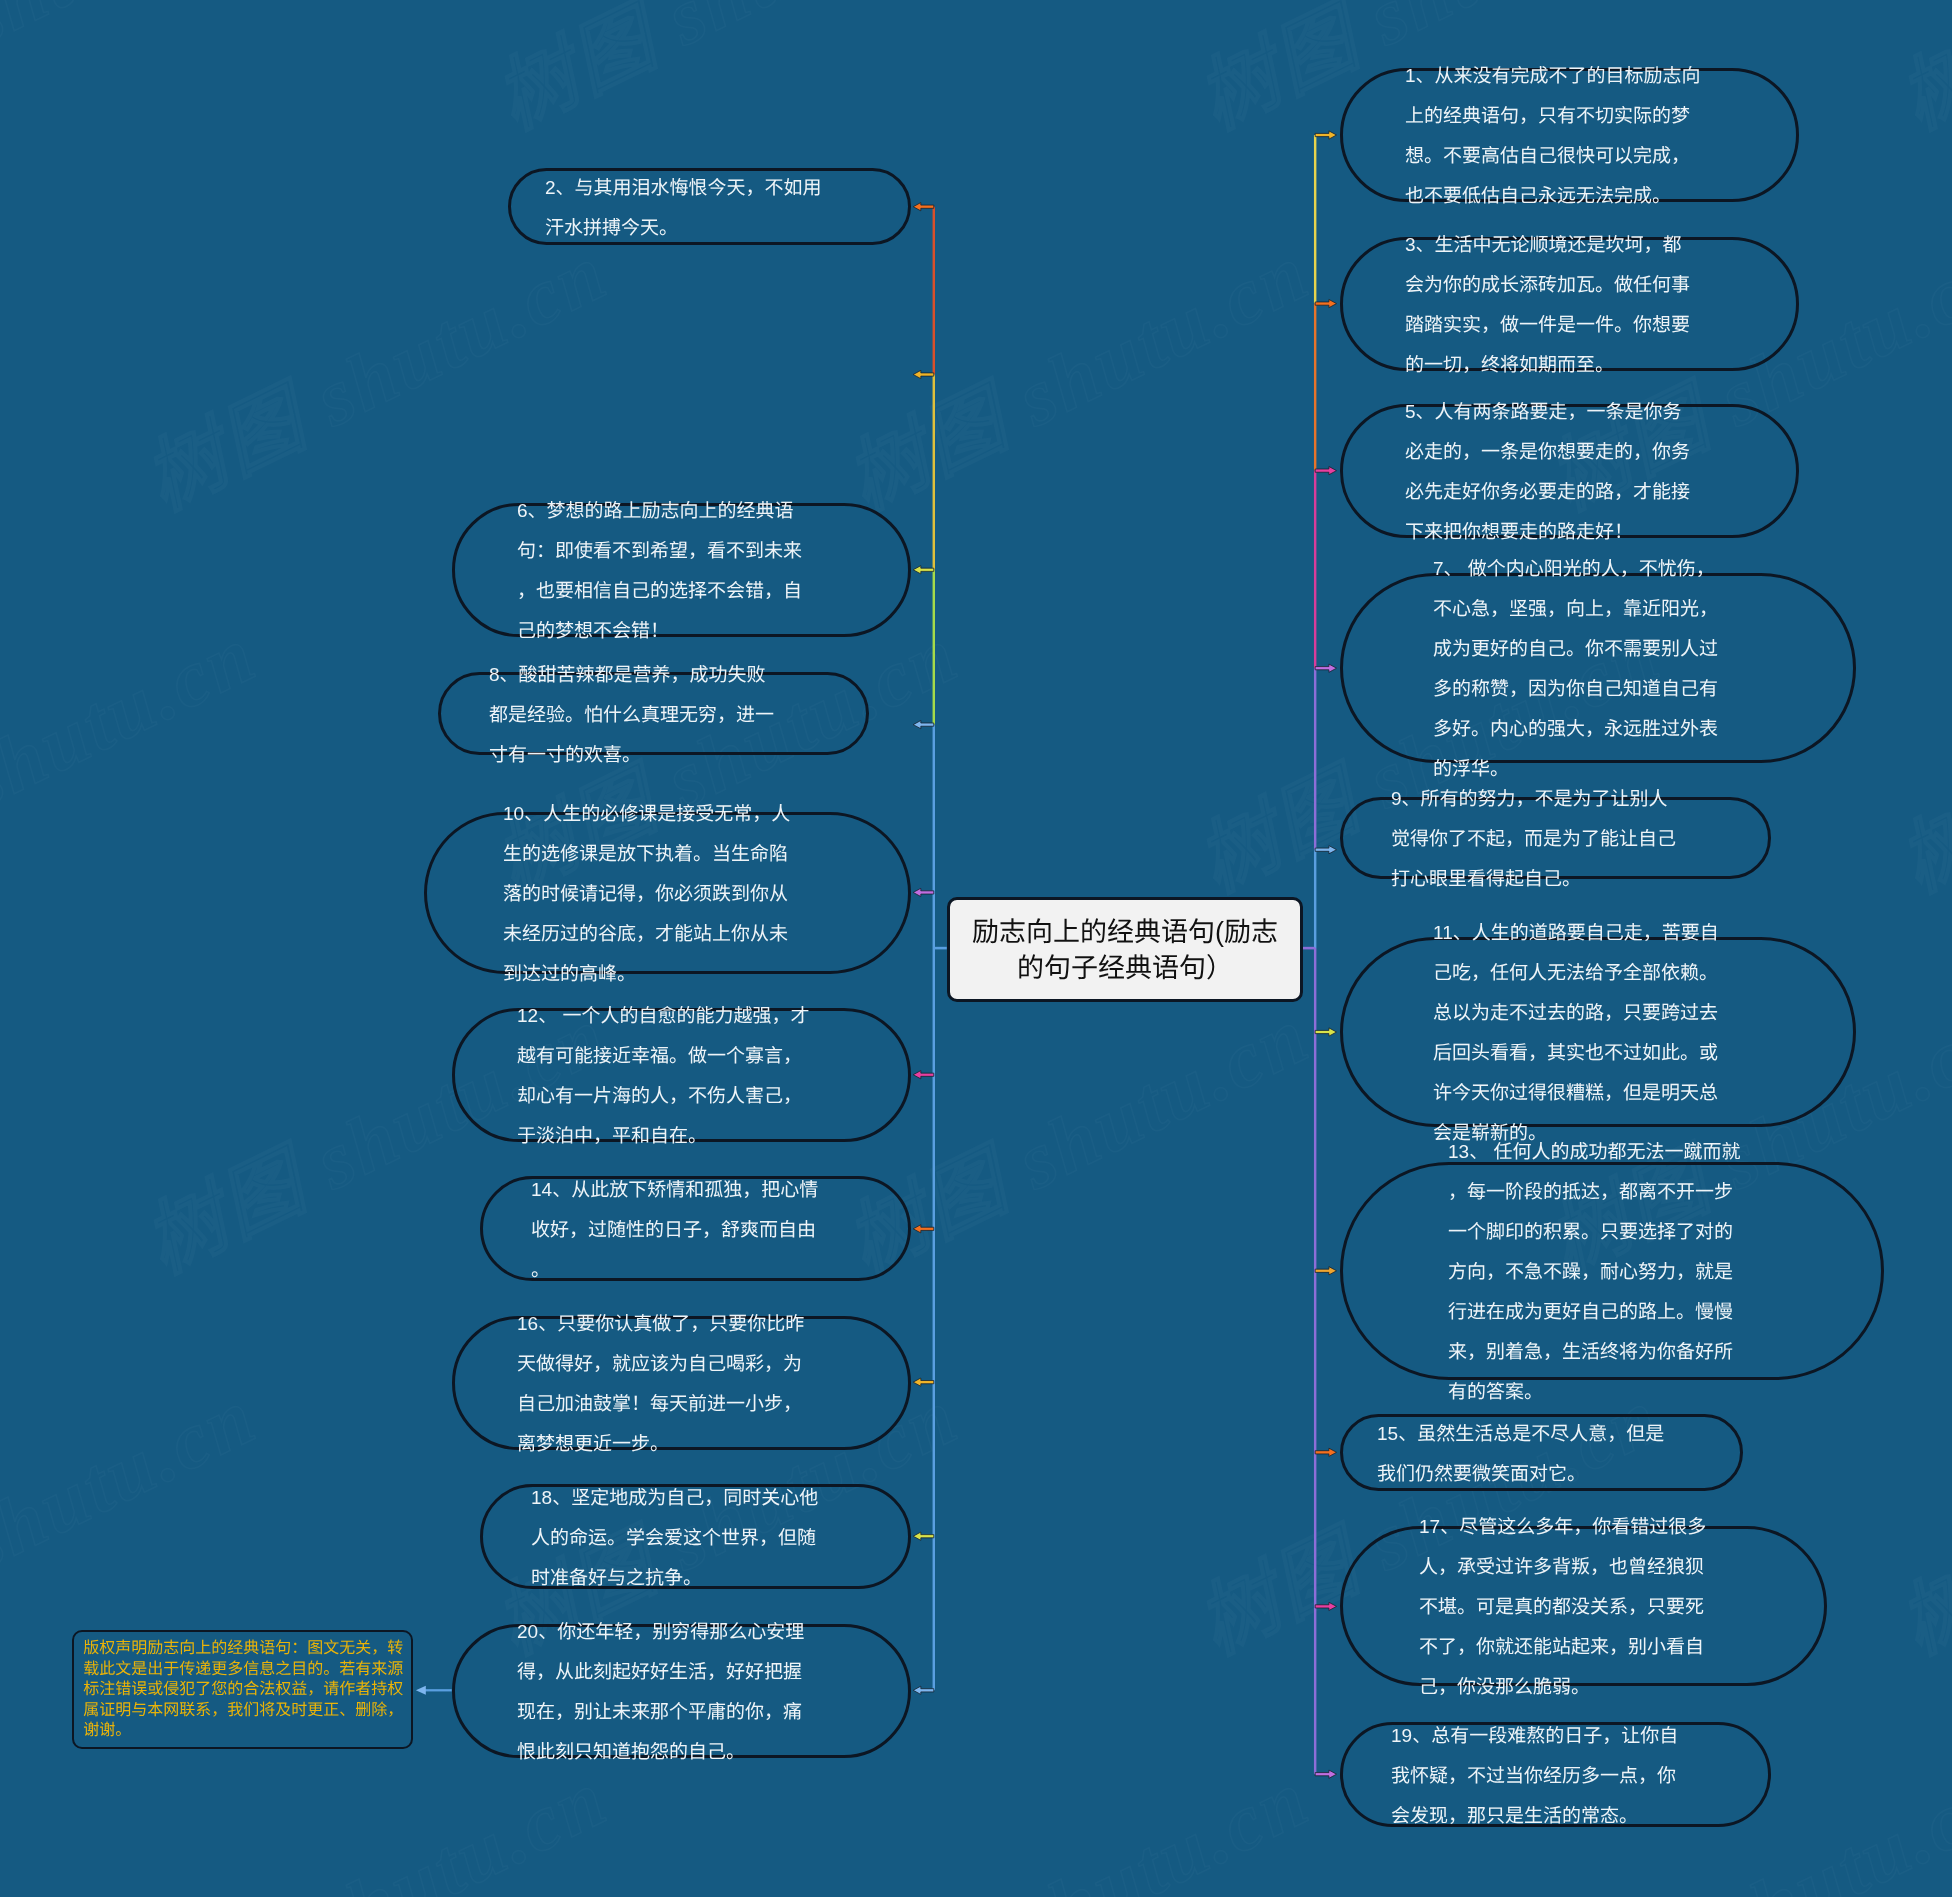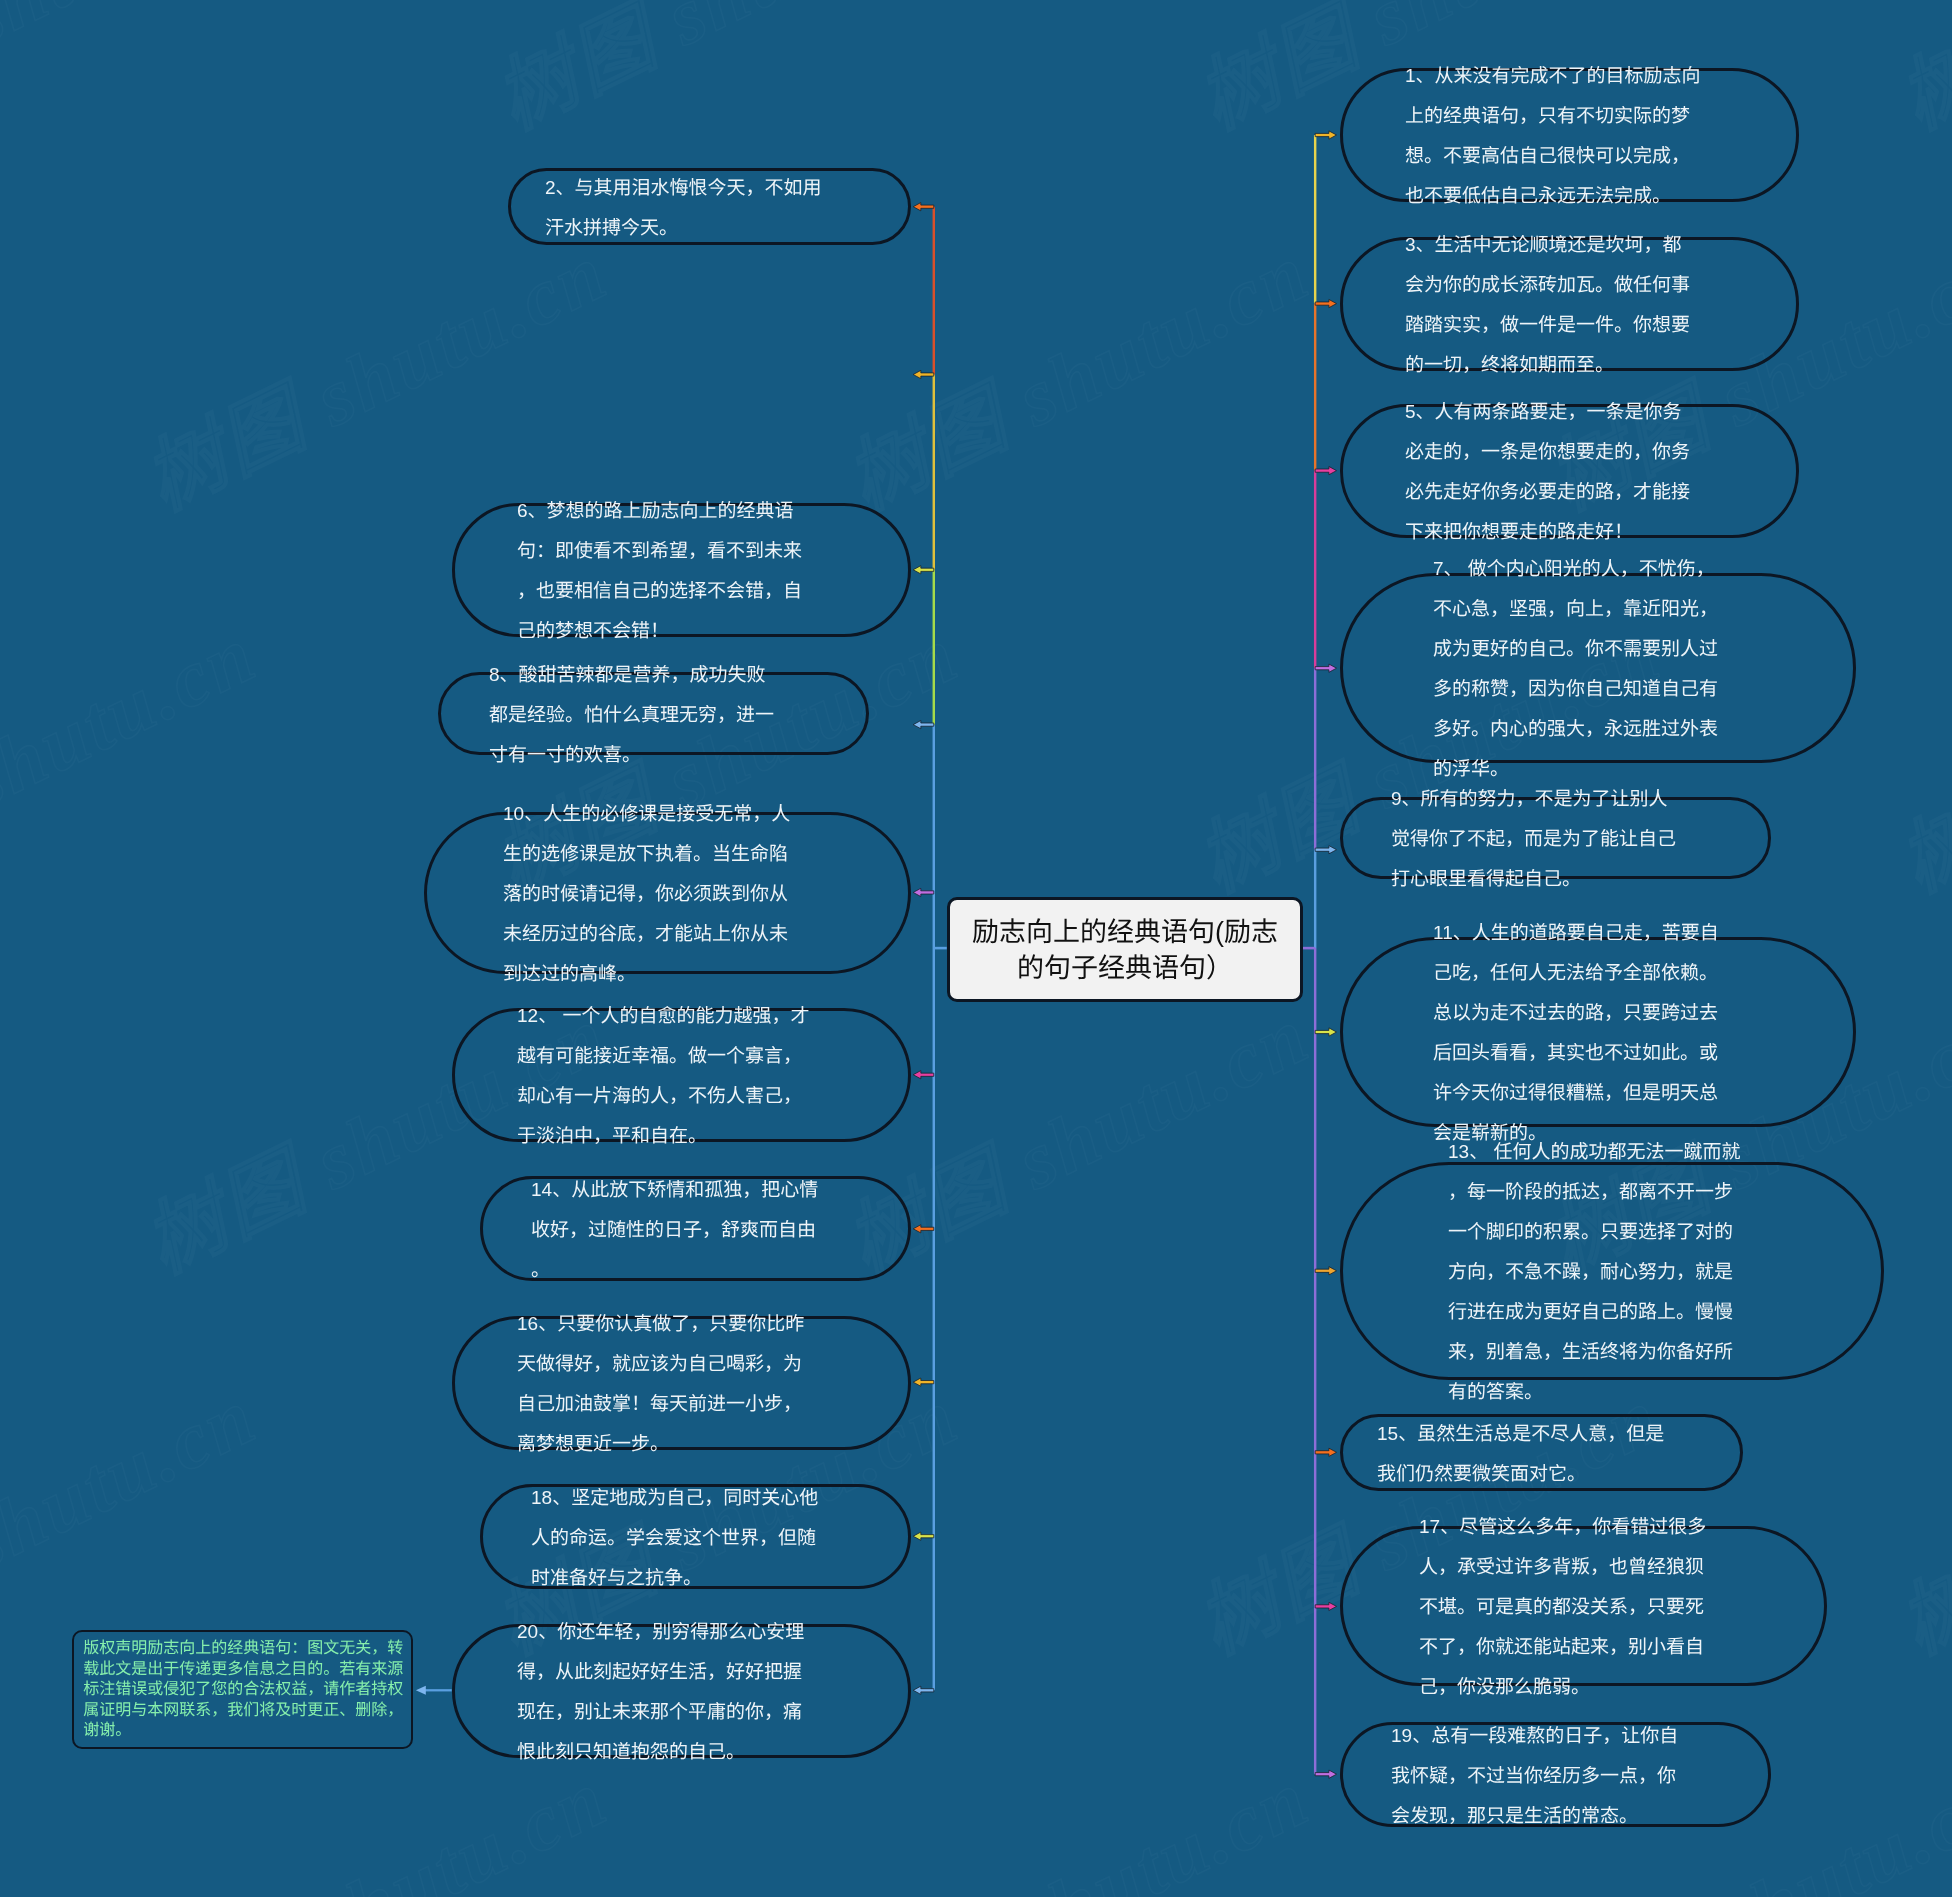--- a/index.html
+++ b/index.html
@@ -17,21 +17,21 @@
       color:#eef4f8;font-size:19px;line-height:40px;white-space:pre;
       display:flex;align-items:center;letter-spacing:0px;}
 .node>span{display:block;width:100%;position:relative;top:1.1px;}
 .node.r{text-align:left;}
 .node.l{text-align:left;}
 #center{position:absolute;box-sizing:border-box;background:#f2f2f2;color:#111;
         border:3.8px solid #0c1623;border-radius:10px;display:flex;align-items:center;
         justify-content:center;text-align:center;font-size:27px;line-height:36px;
         white-space:pre;}
 #legal{position:absolute;box-sizing:border-box;border:2.7px solid #0c1623;border-radius:10px;
-       color:#86efac;font-size:16px;line-height:20.6px;white-space:pre;
+       color:#eab308;font-size:16px;line-height:20.6px;white-space:pre;
        display:flex;align-items:center;}
 #legal>span{display:block;width:100%;padding:0 9.2px;}
 </style>
 </head>
 <body>
 
 <div id="stage">
   <div id="wmlayer">
 
 <div class="wm" style="left:-229px;top:46px;">树图 shutu.cn</div>

